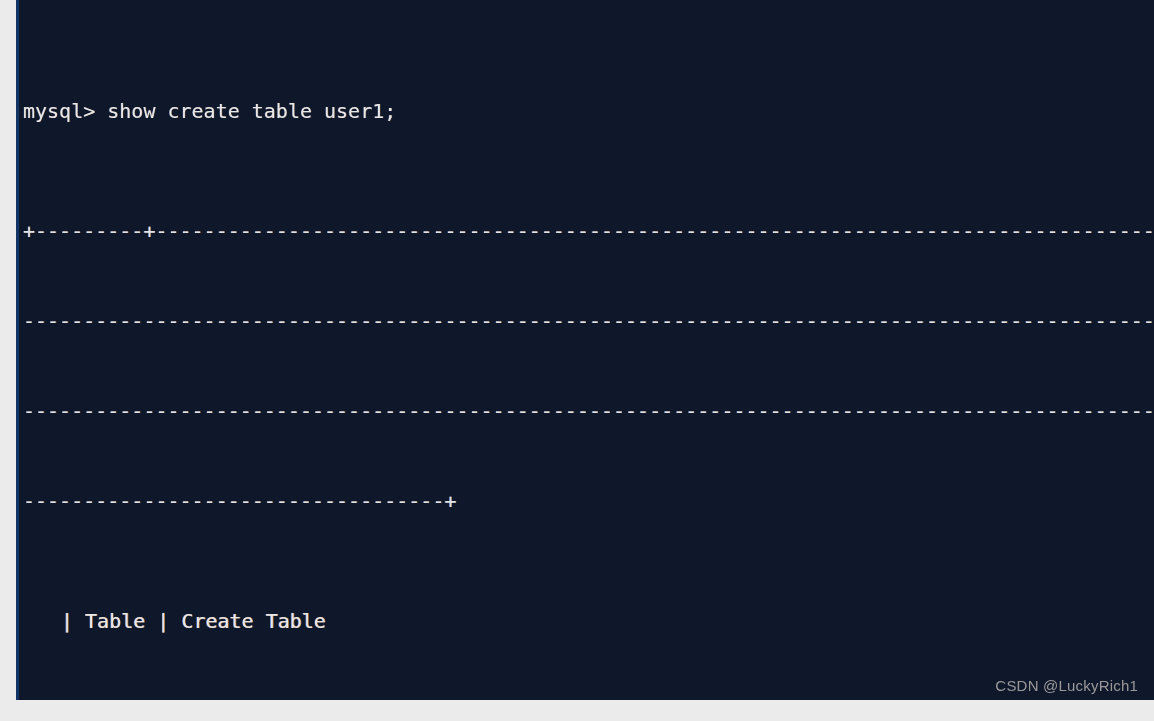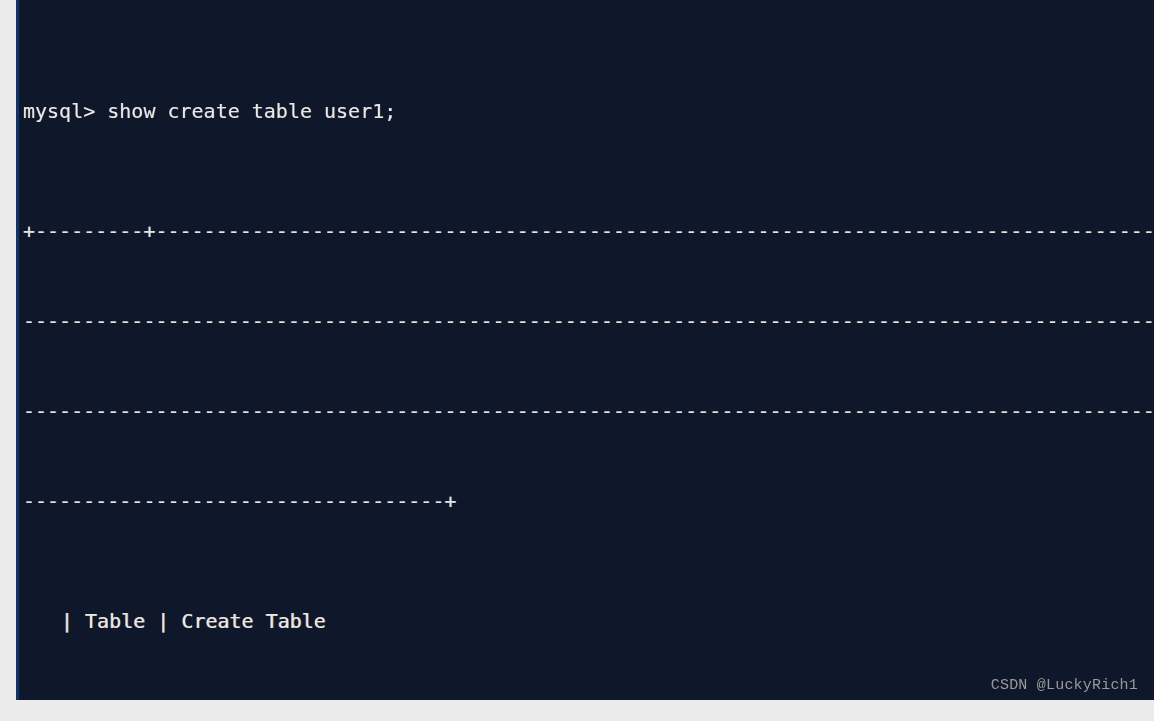--- a/index.html
+++ b/index.html
@@ -69,21 +69,21 @@
     color: #e8e8e8;
     text-shadow: 0.5px 0 rgba(255,160,60,0.35), -0.5px 0 rgba(100,160,255,0.35);
   }
 
   #watermark {
     position: absolute;
     right: 16px;
     bottom: 6px;
     color: #9a9a9a;
     font-size: 15px;
-    font-family: Liberation Mono, monospace;
+    font-family: Liberation Sans, sans-serif;
     letter-spacing: 0.2px;
     white-space: pre;
   }
 </style>
 </head>
 <body>
 
 <div id="terminal">
   <div id="left-fringe"></div>
 

